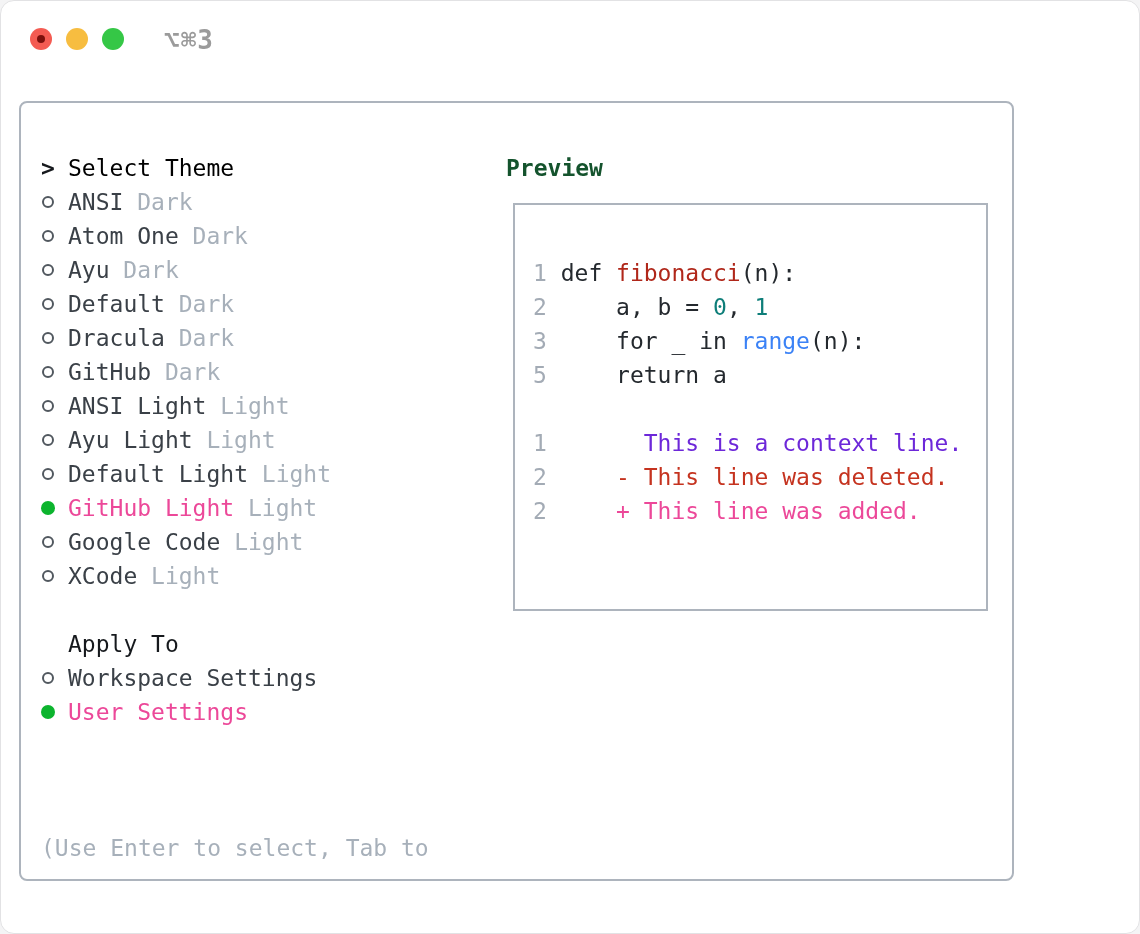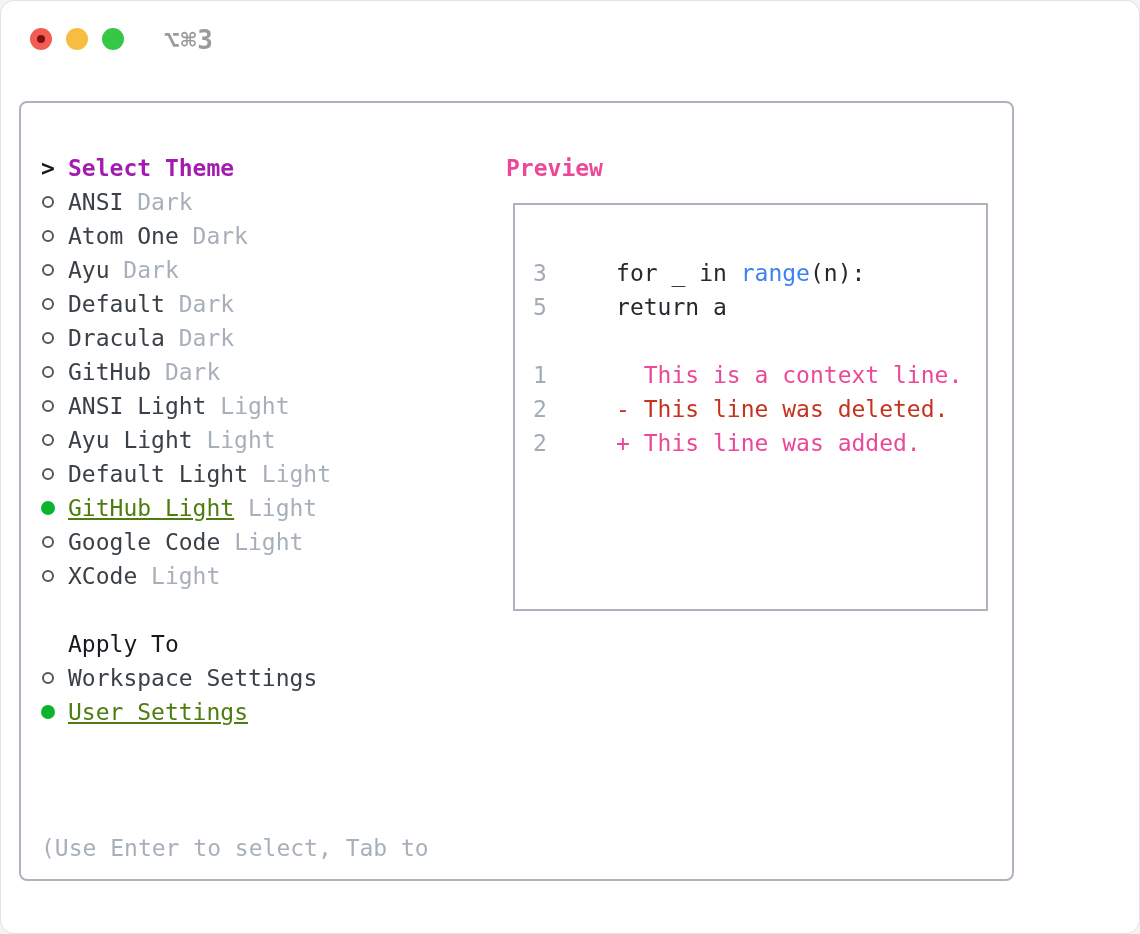--- a/index.html
+++ b/index.html
@@ -40,47 +40,47 @@
     width:27px;flex:0 0 27px;
   }
   .hdr-caret{font-weight:bold;color:#16191d;}
   .circle{
     width:12px;height:12px;border-radius:50%;
     border:2px solid #51585f;box-sizing:border-box;margin-left:1px;
   }
   .circle.filled{border:none;width:14px;height:14px;background:#0cb42e;margin-left:0;}
   .row .name{color:#3a4047;}
   .row .tag{color:#a7b0ba;margin-left:13.8px;}
-  .row.header-row .name{font-weight:bold;color:#a21caf;}
-  .row.selected .name{color:#4d7c0f;text-decoration:underline;}
+  .row.header-row .name{font-weight:normal;color:#000000;}
+  .row.selected .name{color:#ec4899;}
   .row.apply-header .name{color:#16191d;text-align:center;}
   .spacer{height:34px;}
   .hint{
     position:absolute;left:20px;top:660px;
     font-size:23px;line-height:34px;color:#a7b0ba;white-space:pre;
   }
   
   .preview-header{
     position:absolute;left:485px;top:48px;height:34px;line-height:34px;
-    font-size:23px;font-weight:bold;color:#ec4899;
+    font-size:23px;font-weight:bold;color:#14532d;
   }
   .preview-box{
     position:absolute;left:492px;top:100px;width:475px;height:408px;
     border:2px solid #adb4bd;box-sizing:border-box;background:#ffffff;
     padding:51px 0 0 18px;overflow:hidden;
   }
   .code-line{
     font-size:23px;line-height:34px;height:34px;white-space:pre;
   }
   .lineno{display:inline-block;width:2ch;color:#a3abb5;}
   .c-fg{color:#24292e;}
   .c-func{color:#b0271a;}
   .c-num{color:#0e7e79;}
   .c-builtin{color:#3b82f6;}
-  .c-context{color:#ec4899;}
+  .c-context{color:#6d28d9;}
   .c-deleted{color:#c5331f;}
   .c-added{color:#ec4899;}
 </style>
 </head>
 <body>
 
 <div class="window">
 
   <div class="titlebar">
     <div class="traffic red">
@@ -124,20 +124,22 @@
     </div>
 
     <div class="hint">
       <div>(Use Enter to select, Tab to</div>
       <div>change focus)</div>
     </div>
 
     <div class="preview-header">Preview</div>
 
     <div class="preview-box" id="preview-box">
+        <div class="code-line"><span class="lineno">1</span><span class="c-fg">def </span><span class="c-func">fibonacci</span><span class="c-fg">(n):</span></div>
+        <div class="code-line"><span class="lineno">2</span><span class="c-fg">    a, b = </span><span class="c-num">0</span><span class="c-fg">, </span><span class="c-num">1</span></div>
         <div class="code-line"><span class="lineno">3</span><span class="c-fg">    for _ in </span><span class="c-builtin">range</span><span class="c-fg">(n):</span></div>
         <div class="code-line"><span class="lineno">5</span><span class="c-fg">    return a</span></div>
         <div class="code-line"><span class="lineno"></span></div>
         <div class="code-line"><span class="lineno">1</span><span class="c-context">      This is a context line.</span></div>
         <div class="code-line"><span class="lineno">2</span><span class="c-deleted">    - This line was deleted.</span></div>
         <div class="code-line"><span class="lineno">2</span><span class="c-added">    + This line was added.</span></div>
       </div>
 
   </div>
 </div>

